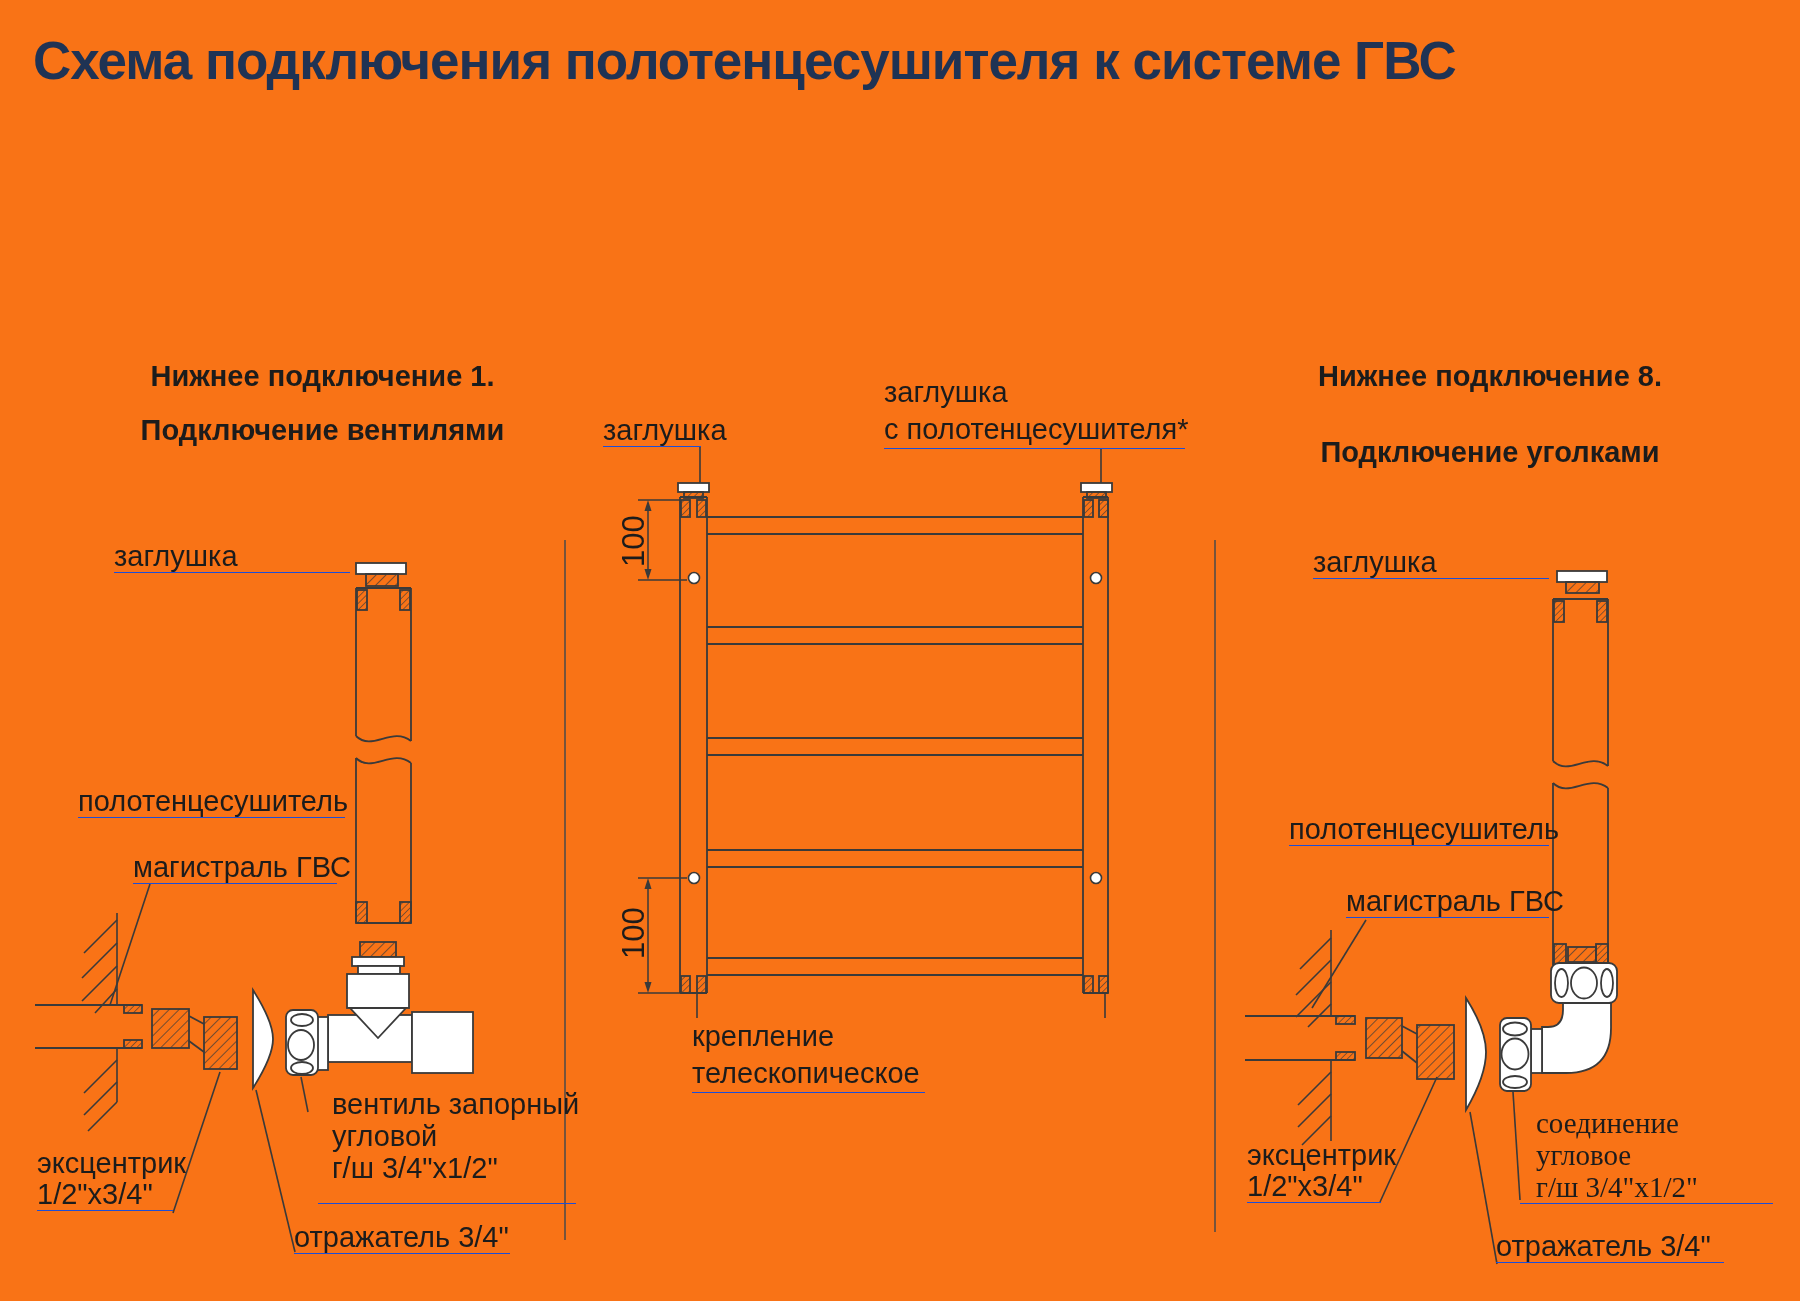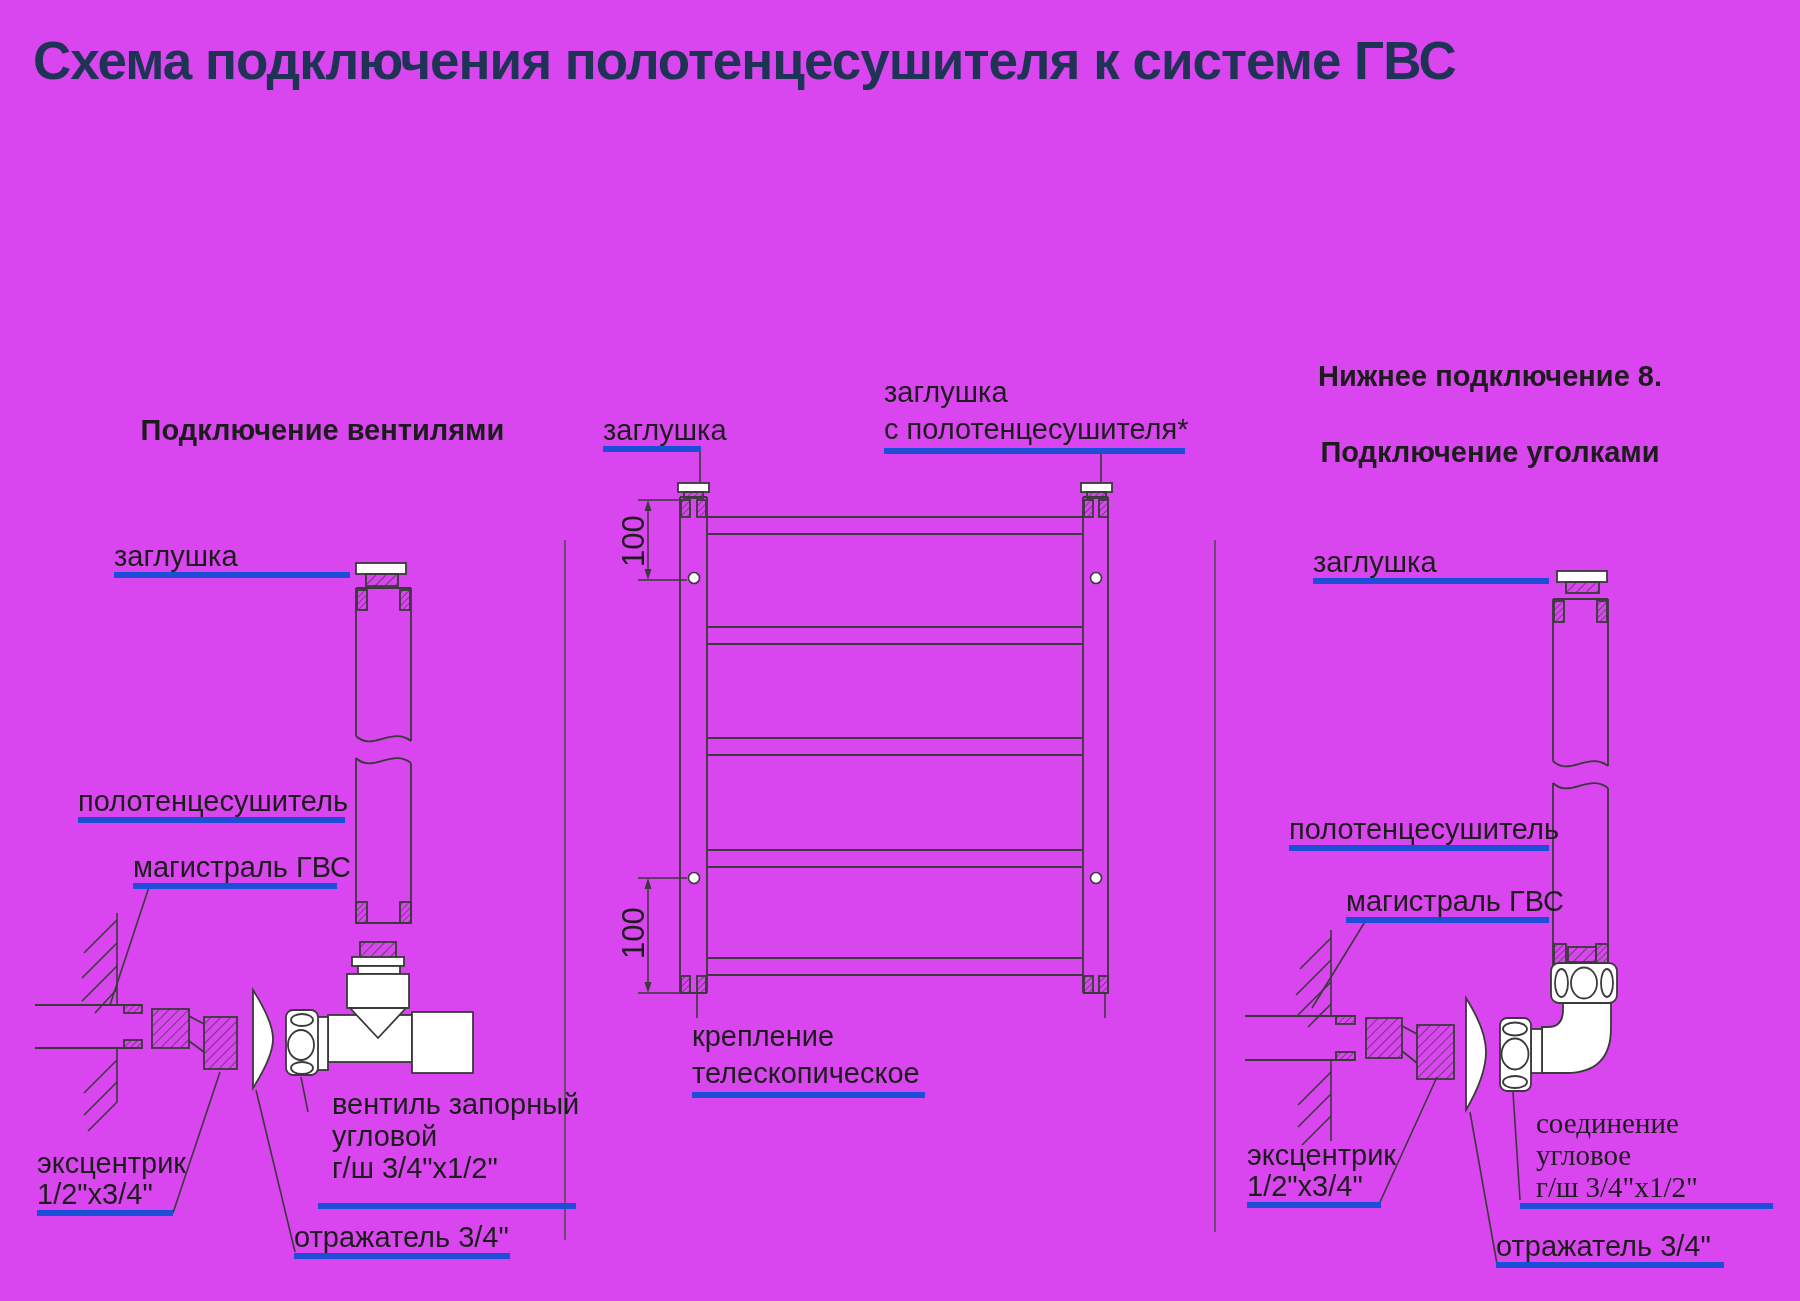--- a/index.html
+++ b/index.html
@@ -1,23 +1,23 @@
 <!DOCTYPE html>
 <html><head>
 <meta charset="utf-8">
 <style>
   html,body{margin:0;padding:0;background:#fff;}
-  #canvas{position:relative;width:1800px;height:1301px;background:#d946ef;overflow:hidden;
+  #canvas{position:relative;width:1800px;height:1301px;background:#f97316;overflow:hidden;
           font-family:"Liberation Sans", sans-serif;color:#1c1c1c;}
   #diagram-svg{position:absolute;left:0;top:0;}
   .title{position:absolute;left:33px;top:30px;font-size:53px;font-weight:bold;
          letter-spacing:-1px;white-space:nowrap;}
   .hrow{position:absolute;font-size:29px;font-weight:bold;text-align:center;white-space:nowrap;}
   .lbl{position:absolute;font-size:29px;line-height:31px;white-space:nowrap;}
-  .ul{border-bottom:6px solid #1d4ed8;}
+  .ul{border-bottom:1px solid #1d4ed8;}
   .lh37{line-height:37px;}
   .lh32{line-height:32px;}
   .lh31{line-height:31px;}
   .dim{position:absolute;width:80px;height:34px;font-size:31px;text-align:center;
        transform:rotate(-90deg);white-space:nowrap;}
 </style>
 </head>
 <body>
 
 <div id="canvas">
@@ -244,20 +244,21 @@
       <line x1="1366" y1="920" x2="1312" y2="1008"></line>
       <line x1="1380" y1="1202" x2="1437" y2="1077"></line>
       <line x1="1513" y1="1092" x2="1520" y2="1200"></line>
       <line x1="1470" y1="1112" x2="1497" y2="1264"></line>
     </g>
   </g>
 </svg>
 
 <div class="title" style="color:#1f3354;">Схема подключения полотенцесушителя к системе ГВС</div>
 
+<div class="hrow" style="left:100px;top:360px;width:445px;">Нижнее подключение 1.</div>
 <div class="hrow" style="left:100px;top:414px;width:445px;">Подключение вентилями</div>
 
 <div class="hrow" style="left:1275px;top:360px;width:430px;">Нижнее подключение 8.</div>
 <div class="hrow" style="left:1275px;top:436px;width:430px;">Подключение уголками</div>
 
 <div class="lbl ul" style="left:114px;top:541px;width:236px;">заглушка</div>
 <div class="lbl ul" style="left:78px;top:786px;width:267px;">полотенцесушитель</div>
 <div class="lbl ul" style="left:133px;top:852px;width:204px;">магистраль ГВС</div>
 <div class="lbl ul lh31" style="left:37px;top:1148px;width:136px;">
   <div>эксцентрик</div>

